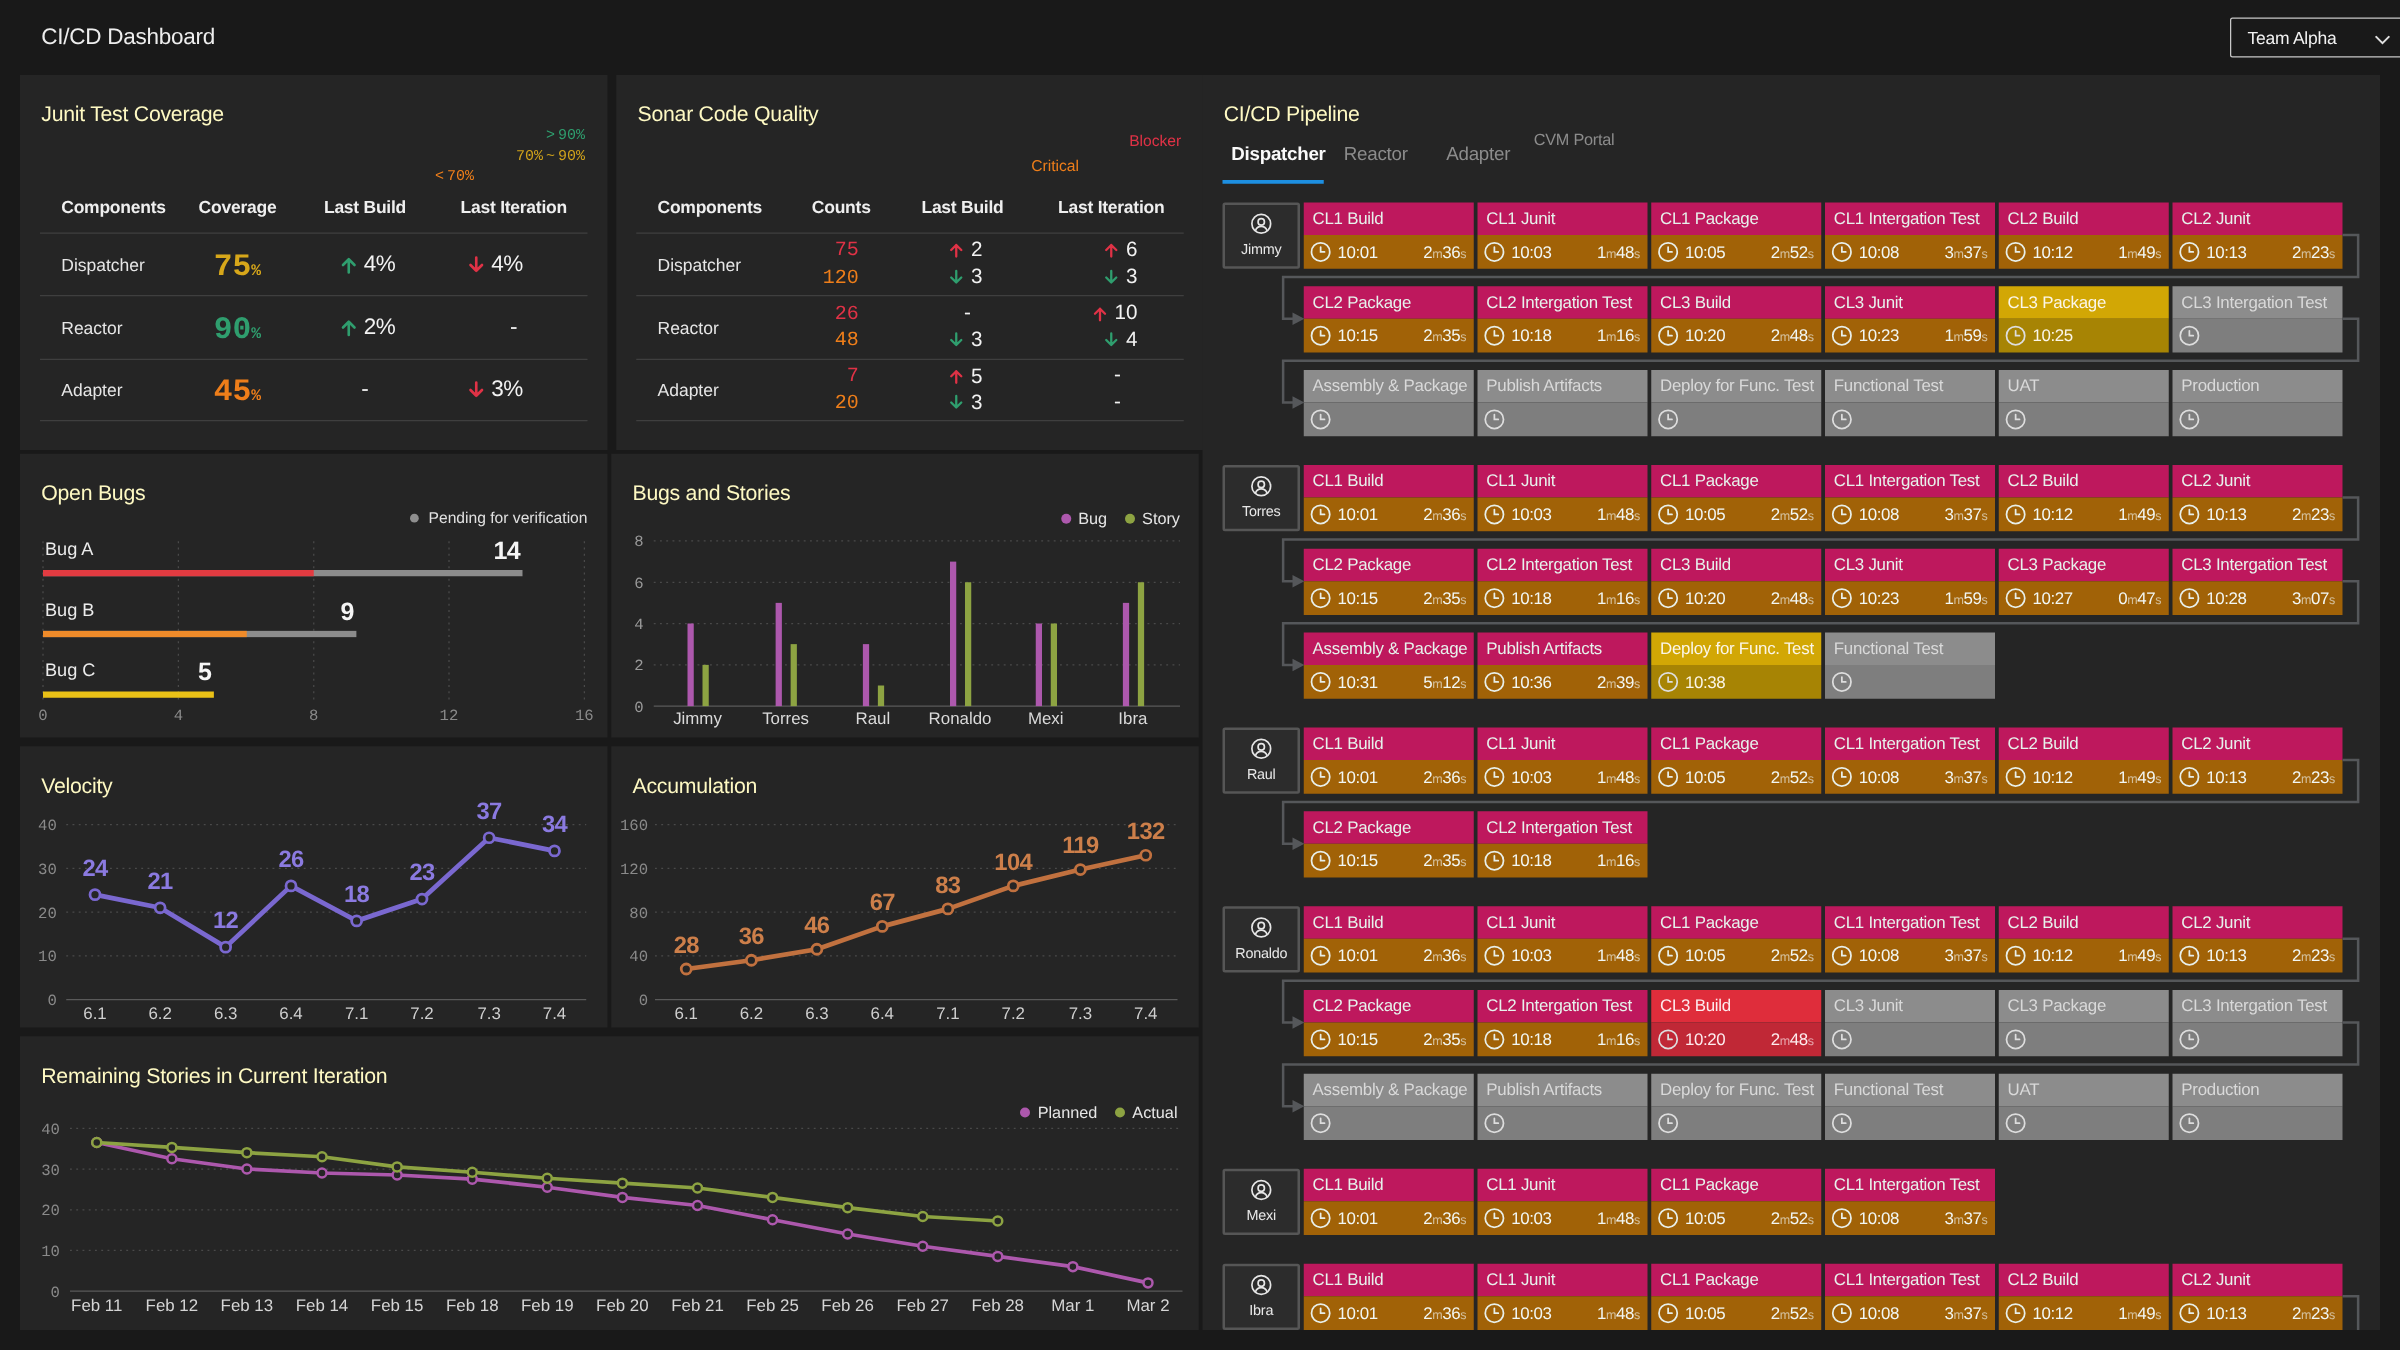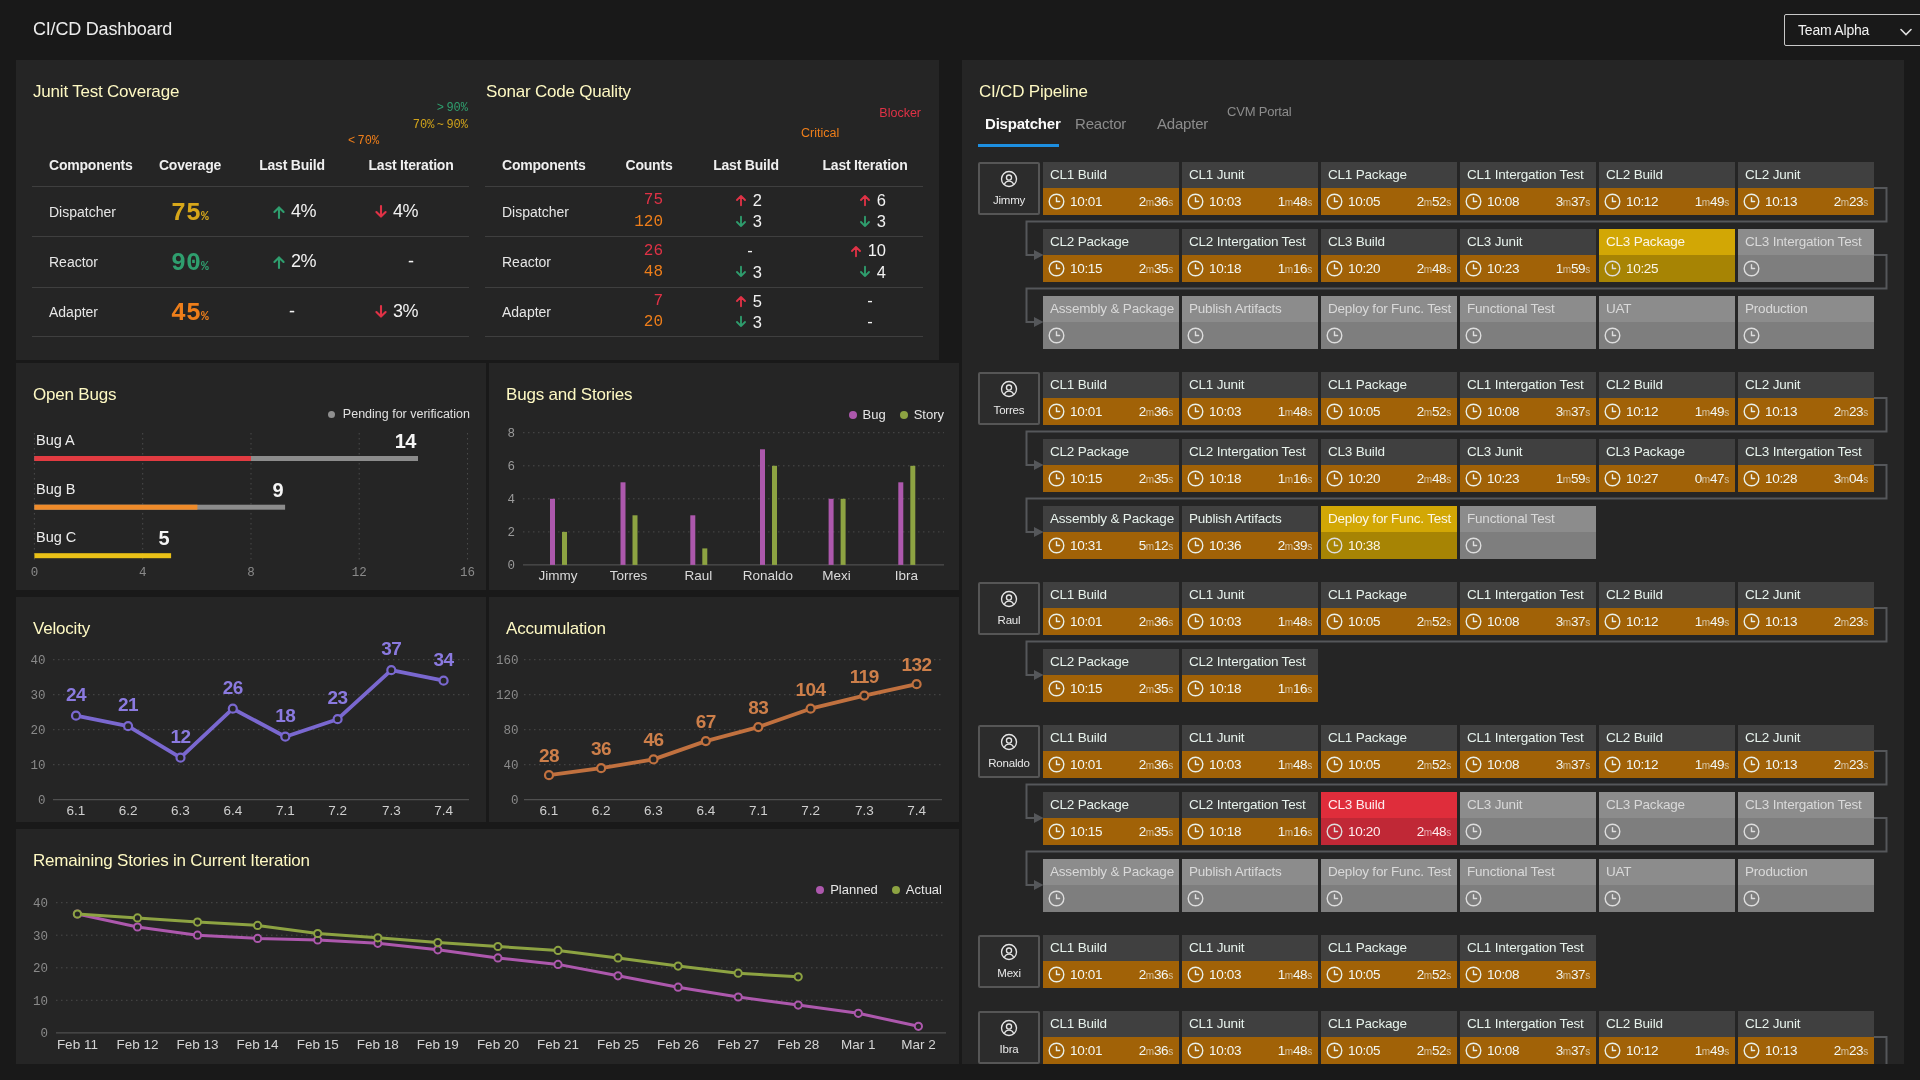--- a/index.html
+++ b/index.html
@@ -2,21 +2,21 @@
 <html><head><meta charset="utf-8"><title>CI/CD Dashboard</title><style>
 
 *{margin:0;padding:0;box-sizing:border-box}
 html,body{width:1920px;height:1080px;background:#191919;overflow:hidden}
 body{font-family:'Liberation Sans',sans-serif;color:#e2e2e2;position:relative}
 .panel{position:absolute;background:#252525}
 .ptitle{position:absolute;left:17px;top:22px;font-size:17px;font-weight:500;color:#fef9c3;letter-spacing:-.2px;white-space:nowrap}
 .cell{position:absolute;width:136px;height:53px;font-size:13.5px}
 .ct{height:26px;line-height:26px;padding-left:7px;white-space:nowrap;overflow:hidden;letter-spacing:-.2px}
 .cb{height:27px;position:relative}
-.g .ct{background:#404040;color:#e7f2ec}
+.g .ct{background:#be185d;color:#e7f2ec}
 .g .cb{background:#a16207;color:#f2f7f4}
 .y .ct{background:#d2a705;color:#fbf6e8}
 .y .cb{background:#a78404;color:#fbf6e8}
 .r .ct{background:#df2d3b;color:#fdecee}
 .r .cb{background:#c02836;color:#fdecee}
 .p .ct{background:#8c8c8c;color:#d9d9d9}
 .p .cb{background:#7e7e7e;color:#d9d9d9}
 .clk{position:absolute;left:5px;top:5px}
 .st{position:absolute;left:27px;top:0;line-height:27px;letter-spacing:-.3px}
 .dur{position:absolute;right:6px;top:0;line-height:27px;letter-spacing:-.3px}
@@ -71,21 +71,21 @@
       <span style="font-size:18px;color:#f2f2f2;letter-spacing:-.5px">4%</span>
     </div>
 <div style="position:absolute;left:345px;top:191px;width:100px;text-align:center;font-size:18px;color:#f2f2f2">-</div>
 <div style="position:absolute;left:357px;top:241px;display:flex;align-items:center;gap:4px">
       <svg width="16" height="16" viewBox="0 0 16 16" style="display:block">
         <path d="M8 2v10.6M3.4 8L8 12.6 12.6 8" fill="none" stroke="#e03246" stroke-width="2.1" stroke-linecap="round" stroke-linejoin="round"></path>
       </svg>
       <span style="font-size:18px;color:#f2f2f2;letter-spacing:-.5px">3%</span>
     </div>
 </div>
-<div class="panel" style="left:469px;top:60px;width:470px;height:300px">
+<div class="panel" style="left:493px;top:60px;width:470px;height:300px">
 <div class="ptitle">Sonar Code Quality</div>
 <div style="position:absolute;left:0px;top:46px;right:18px;left:auto;font-size:12.5px;color:#e03246;text-align:right;width:120px">Blocker</div>
 <div style="position:absolute;left:0px;top:66px;right:18px;left:auto;font-size:12.5px;color:#ee7e1a;text-align:left;width:120px">Critical</div>
 <div style="position:absolute;left:33px;top:97px;font-size:14px;font-weight:700;color:#efefef;letter-spacing:-.2px">Components</div>
 <div style="position:absolute;left:140px;top:97px;font-size:14px;font-weight:700;color:#efefef;letter-spacing:-.2px;width:80px;text-align:center">Counts</div>
 <div style="position:absolute;left:237px;top:97px;font-size:14px;font-weight:700;color:#efefef;letter-spacing:-.2px;width:80px;text-align:center">Last Build</div>
 <div style="position:absolute;left:346px;top:97px;font-size:14px;font-weight:700;color:#efefef;letter-spacing:-.2px;width:100px;text-align:center">Last Iteration</div>
 <div style="position:absolute;left:16px;top:126px;width:438px;height:1px;background:#484848;opacity:.75"></div>
 <div style="position:absolute;left:16px;top:176px;width:438px;height:1px;background:#484848;opacity:.75"></div>
 <div style="position:absolute;left:16px;top:227px;width:438px;height:1px;background:#484848;opacity:.75"></div>
@@ -577,21 +577,21 @@
       <div class="cb"><span style="color:#e8efe9"><svg class="clk" width="17" height="17" viewBox="0 0 17 17">
             <circle cx="8.5" cy="8.5" r="7.3" fill="none" stroke="currentColor" stroke-width="1.4"></circle>
             <path d="M8.5 4.6V8.5H11.6" fill="none" stroke="currentColor" stroke-width="1.4" stroke-linecap="round"></path>
           </svg></span><div class="st">10:27</div><div class="dur"><span>0</span><span class="u">m</span><span>47</span><span class="u">s</span></div></div>
     </div>
 <div class="cell g" style="left:776px;top:379px">
       <div class="ct">CL3 Intergation Test</div>
       <div class="cb"><span style="color:#e8efe9"><svg class="clk" width="17" height="17" viewBox="0 0 17 17">
             <circle cx="8.5" cy="8.5" r="7.3" fill="none" stroke="currentColor" stroke-width="1.4"></circle>
             <path d="M8.5 4.6V8.5H11.6" fill="none" stroke="currentColor" stroke-width="1.4" stroke-linecap="round"></path>
-          </svg></span><div class="st">10:28</div><div class="dur"><span>3</span><span class="u">m</span><span>04</span><span class="u">s</span></div></div>
+          </svg></span><div class="st">10:28</div><div class="dur"><span>3</span><span class="u">m</span><span>07</span><span class="u">s</span></div></div>
     </div>
 <div class="cell g" style="left:81px;top:446px">
       <div class="ct">Assembly &amp; Package</div>
       <div class="cb"><span style="color:#e8efe9"><svg class="clk" width="17" height="17" viewBox="0 0 17 17">
             <circle cx="8.5" cy="8.5" r="7.3" fill="none" stroke="currentColor" stroke-width="1.4"></circle>
             <path d="M8.5 4.6V8.5H11.6" fill="none" stroke="currentColor" stroke-width="1.4" stroke-linecap="round"></path>
           </svg></span><div class="st">10:31</div><div class="dur"><span>5</span><span class="u">m</span><span>12</span><span class="u">s</span></div></div>
     </div>
 <div class="cell g" style="left:220px;top:446px">
       <div class="ct">Publish Artifacts</div>

